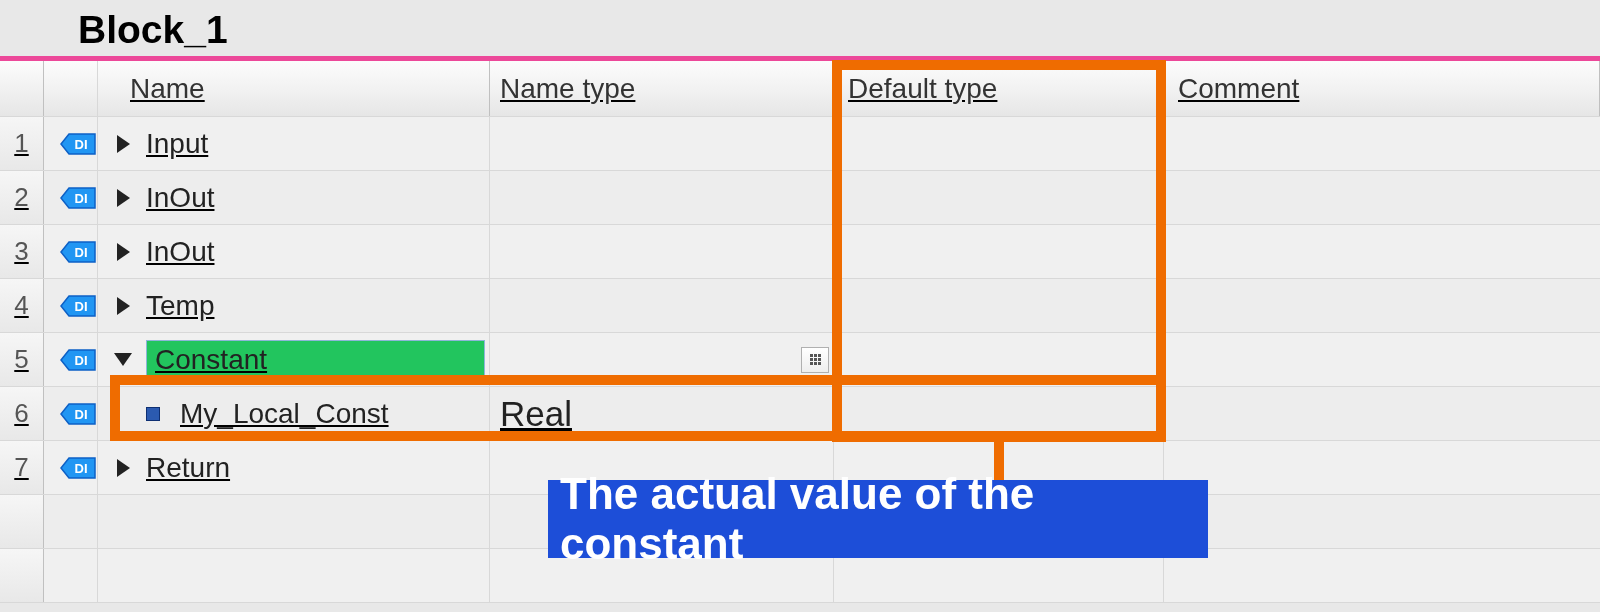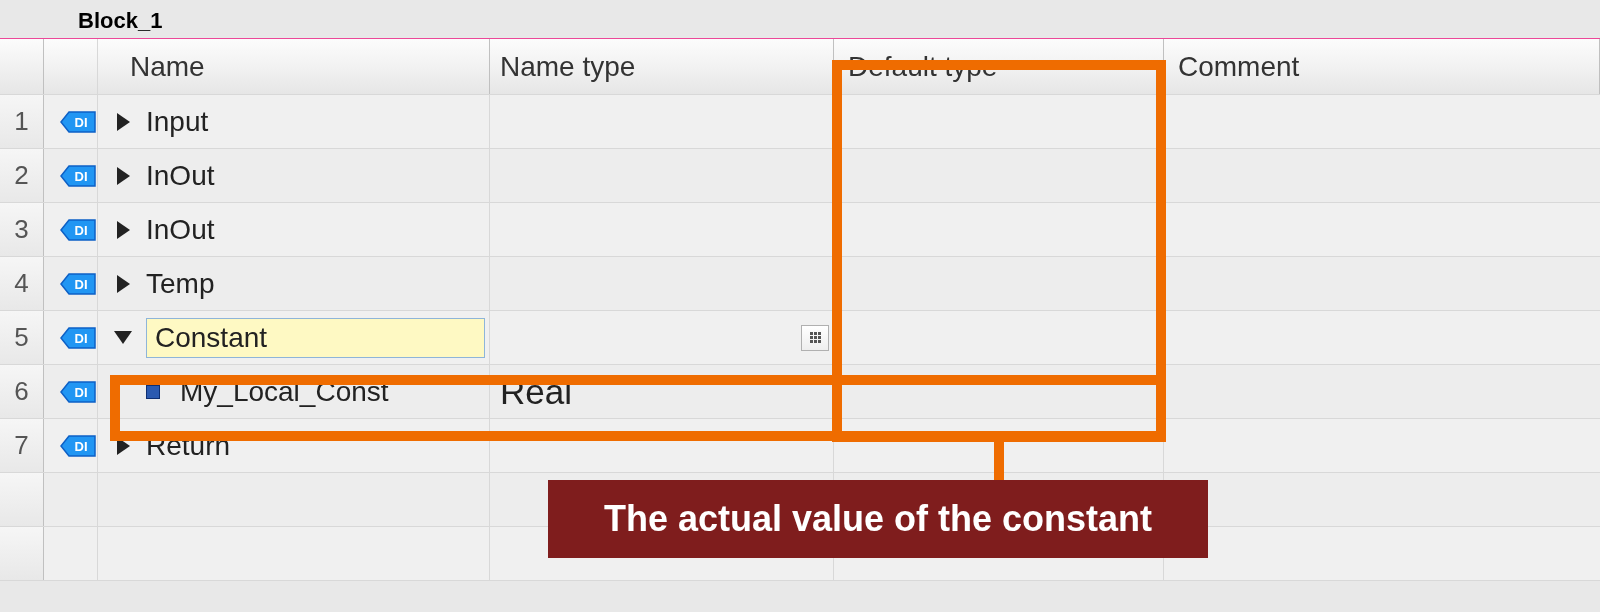--- a/index.html
+++ b/index.html
@@ -6,26 +6,27 @@
     body {
       font-family: "Segoe UI", Arial, sans-serif;
       background: #e8e8e8;
       width: 1600px;
       height: 612px;
       overflow: hidden;
       position: relative;
     }
     .title-area {
       padding: 8px 0 4px 78px;
-      font-size: 22px;
+      font-size: 39px;
       font-weight: 600;
       color: #000;
     }
     .grid {
-      border-top: 1px solid #ec4899;
+      border-top: 5px solid #ec4899;
+      text-decoration: underline;
     }
     .row {
       display: flex;
       height: 54px;
       border-bottom: 1px solid #d8d8d8;
       background: #f0f0f0;
     }
     .header-row {
       background: linear-gradient(to bottom, #fcfcfc 0%, #f2f2f2 50%, #e6e6e6 100%);
       height: 56px;
@@ -108,21 +109,21 @@
       margin: 0 14px 0 10px;
       display: flex; align-items: center; justify-content: center;
     }
     .caret-right { width: 0; height: 0; border-top: 9px solid transparent; border-bottom: 9px solid transparent; border-left: 13px solid #222; }
     .caret-down { width: 0; height: 0; border-left: 9px solid transparent; border-right: 9px solid transparent; border-top: 13px solid #222; }
     .child-indent { width: 40px; }
     .child-bullet {
       width: 14px; height: 14px; background: #2b5ab0; border: 1px solid #0e2f72; margin-right: 20px; margin-left: 2px;
     }
     .editable-cell {
-      background: #fef9c3;
+      background: #22c55e;
       border: 1px solid #8eb5d9;
       height: 40px;
       flex: 1;
       display: flex;
       align-items: center;
       padding-left: 8px;
       margin-right: 4px;
     }
     .dropdown-btn {
       position: absolute;
@@ -145,23 +146,23 @@
     .annot-vertical {
       left: 832px; top: 60px; width: 334px; height: 382px;
     }
     .annot-row6 {
       left: 110px; top: 375px; width: 1056px; height: 66px;
     }
     .annot-label {
       position: absolute;
       left: 548px; top: 480px;
       width: 660px; height: 78px;
-      background: #7f1d1d;
+      background: #1d4ed8;
       color: #fff;
-      font-size: 36px;
+      font-size: 44px;
       font-weight: 600;
       display: flex; align-items: center; justify-content: center;
       padding: 0 12px;
     }
     .annot-connector {
       position: absolute;
       left: 994px; top: 436px; width: 10px; height: 48px;
       background: #ef6c00;
     }
   </style>

